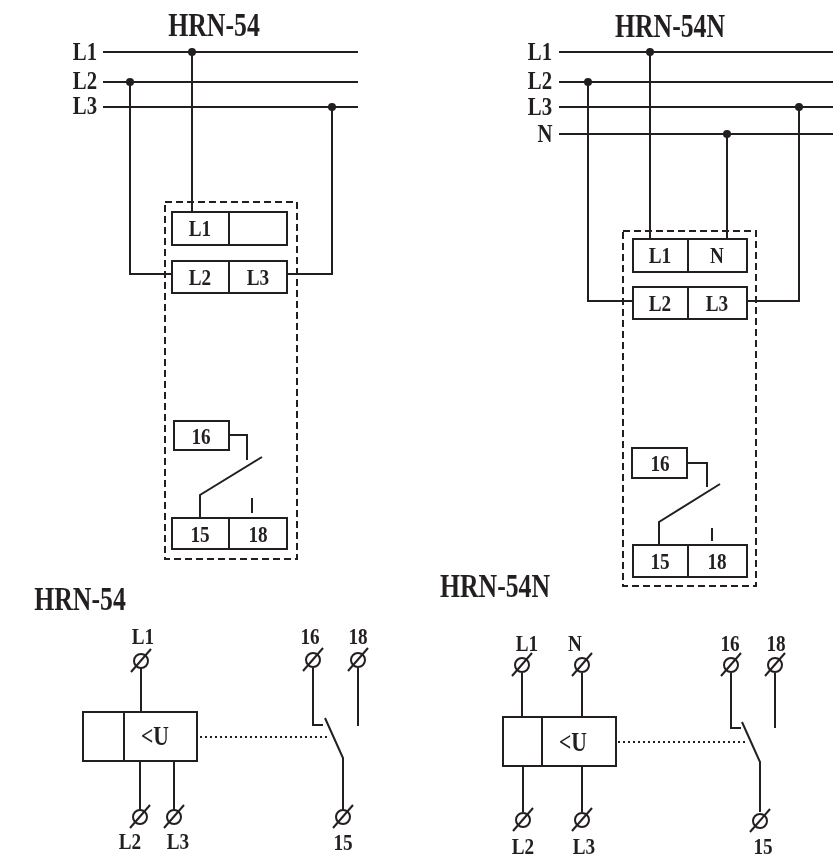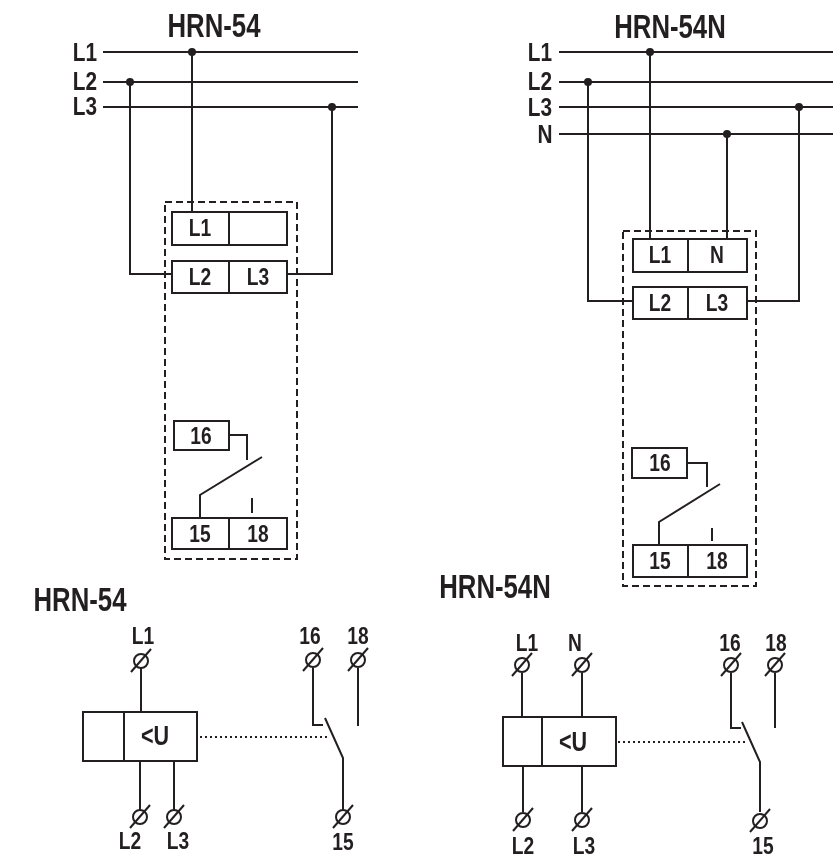--- a/index.html
+++ b/index.html
@@ -1,20 +1,20 @@
 <!DOCTYPE html>
 <html style="--ink: #231f20; --paper: #ffffff;"><head>
 <meta charset="utf-8">
 <style>
   html,body{margin:0;padding:0;background:#fff;}
   .stage{
     position:relative;width:833px;height:865px;overflow:hidden;
     background:var(--paper,#ffffff);
     color:var(--ink,#231f20);
-    font-family:Liberation Sans, sans-serif;
+    font-family:Liberation Serif, serif;
   }
   svg.art{position:absolute;left:0;top:0;}
   .st{stroke:var(--ink,#231f20);stroke-width:2;fill:none;}
   .dash{stroke-dasharray:7 4;}
   .dotl{stroke-dasharray:2 3;}
   .dot{fill:var(--ink,#231f20);stroke:none;}
   .tc{fill:#fff;stroke:var(--ink,#231f20);stroke-width:2;}
   .lb{
     position:absolute;font-weight:bold;line-height:1;white-space:nowrap;
     transform:translate(-50%,-50%) scaleX(.8);

